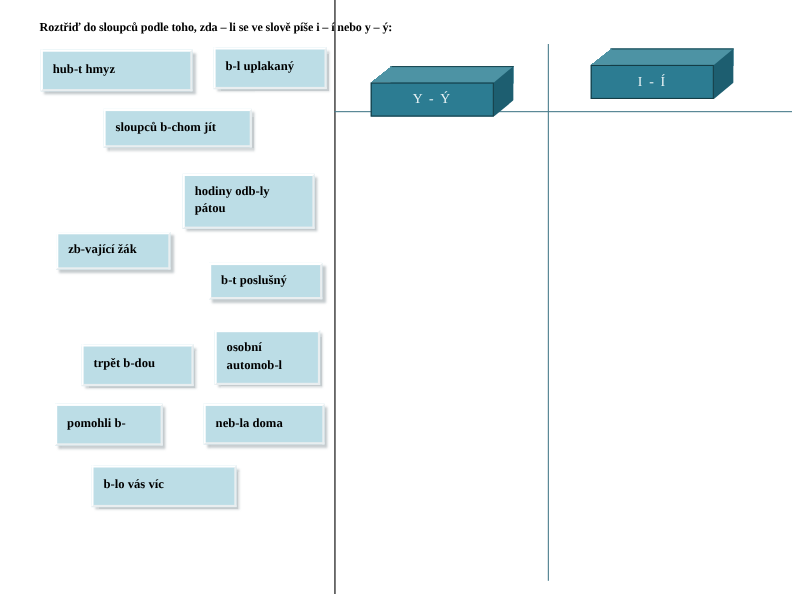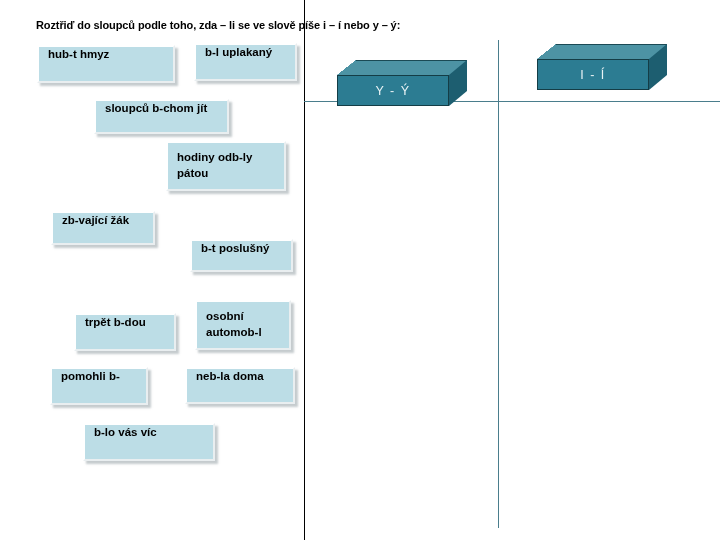--- a/index.html
+++ b/index.html
@@ -11,20 +11,21 @@
     height: 540px;
     background: #ffffff;
     font-family: "Liberation Sans", sans-serif;
     overflow: hidden;
   }
   #slide {
     position: relative;
     width: 607px;
     height: 540px;
     background: #ffffff;
+    font-family: Liberation Serif, serif;
   }
 
   
   .instruction {
     position: absolute;
     left: 36px;
     top: 19px;
     font-size: 11px;
     font-weight: bold;
     color: #000000;
@@ -39,20 +40,21 @@
     background: #bcdde6;
     border-top: 2px solid #ffffff;
     border-left: 2px solid #ffffff;
     border-right: 2px solid #e9eef0;
     border-bottom: 2px solid #e9eef0;
     box-shadow: 3px 3px 2px rgba(150,160,165,0.55);
     color: #000000;
     font-size: 11.5px;
     font-weight: bold;
     display: flex;
+    align-items: center;
     padding-left: 9px;
     padding-right: 6px;
     line-height: 1.35;
   }
   .word-card.two-line {
     align-items: center;
   }
   .word-card span {
     display: block;
   }
@@ -157,21 +159,21 @@
 
   <div class="word-card" style="left:194px; top:43px; width:103px; height:38px;">
     <span>b-l uplakaný</span>
   </div>
 
   <div class="word-card" style="left:94px; top:99px; width:135px; height:35px;">
     <span>sloupců b-chom jít</span>
   </div>
 
 
-  <div class="word-card two-line" style="left:166px; top:141px; width:120px; height:50px;">
+  <div class="word-card two-line" style="left:166px; top:158px; width:120px; height:50px;">
     <div>
       <span>hodiny odb-ly</span>
       <span>pátou</span>
     </div>
   </div>
 
   <div class="word-card" style="left:51px; top:211px; width:104px; height:34px;">
     <span>zb-vající žák</span>
   </div>
 

